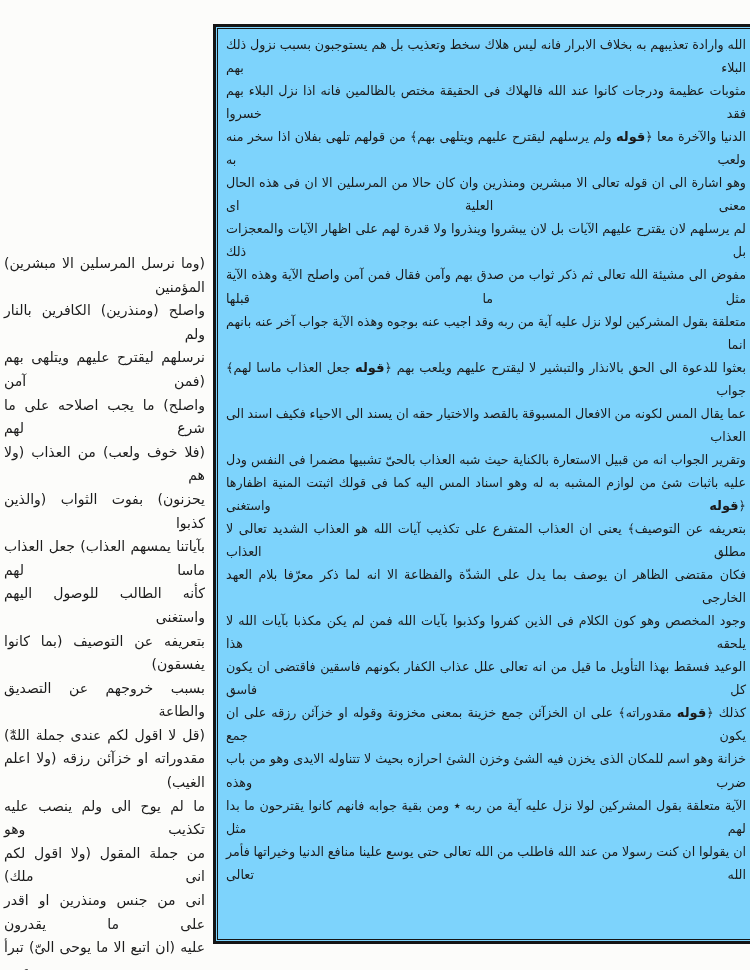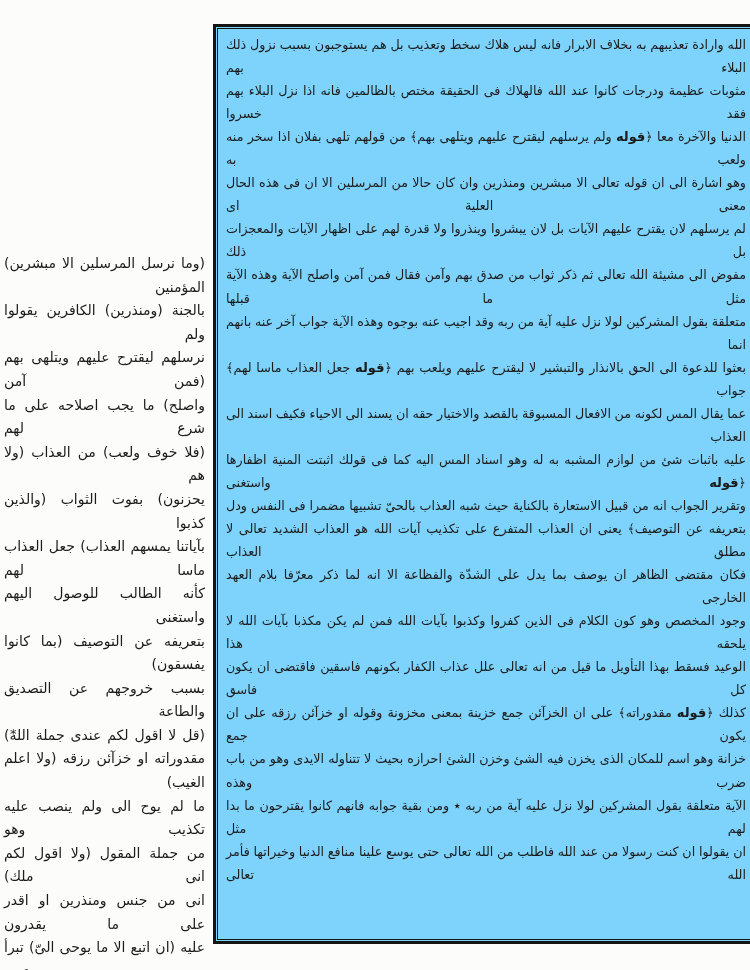--- a/index.html
+++ b/index.html
@@ -57,21 +57,21 @@
     <path d="M30 1 Q16 4 13 8 Q16 12 30 15 Q24 11 22 8 Q24 5 30 1 Z" fill="#1b1b1b"></path>
     <path d="M38 3 Q30 6 28 8 Q30 10 38 13 Q34 10 33 8 Q34 6 38 3 Z" fill="#1b1b1b"></path>
     <path d="M44 8 L40 5.5 L40 10.5 Z" fill="#1b1b1b"></path>
   </svg>
 </div>
 
 <div class="margin-notes">
 
     <div class="mline">(وما نرسل المرسلين الا مبشرين) المؤمنين</div>
 
-    <div class="mline">بالجنة (ومنذرين) الكافرين يقولوا ولم</div>
+    <div class="mline">واصلح (ومنذرين) الكافرين بالنار ولم</div>
 
     <div class="mline">نرسلهم ليقترح عليهم ويتلهى بهم (فمن آمن</div>
 
     <div class="mline">واصلح) ما يجب اصلاحه على ما شرع لهم</div>
 
     <div class="mline">(فلا خوف ولعب) من العذاب (ولا هم</div>
 
     <div class="mline">يحزنون) بفوت الثواب (والذين كذبوا</div>
 
     <div class="mline">بآياتنا يمسهم العذاب) جعل العذاب ماسا لهم</div>
@@ -117,23 +117,23 @@
         <div class="tline">لم يرسلهم لان يقترح عليهم الآيات بل لان يبشروا وينذروا ولا قدرة لهم على اظهار الآيات والمعجزات بل ذلك</div>
 
         <div class="tline">مفوض الى مشيئة الله تعالى ثم ذكر ثواب من صدق بهم وآمن فقال فمن آمن واصلح الآية وهذه الآية مثل ما قبلها</div>
 
         <div class="tline">متعلقة بقول المشركين لولا نزل عليه آية من ربه وقد اجيب عنه بوجوه وهذه الآية جواب آخر عنه بانهم انما</div>
 
         <div class="tline">بعثوا للدعوة الى الحق بالانذار والتبشير لا ليقترح عليهم ويلعب بهم ﴿<span class="kw">قوله</span> جعل العذاب ماسا لهم﴾ جواب</div>
 
         <div class="tline">عما يقال المس لكونه من الافعال المسبوقة بالقصد والاختيار حقه ان يسند الى الاحياء فكيف اسند الى العذاب</div>
 
+        <div class="tline">وتقرير الجواب انه من قبيل الاستعارة بالكناية حيث شبه العذاب بالحىّ تشبيها مضمرا فى النفس ودل</div>
+
         <div class="tline">عليه باثبات شئ من لوازم المشبه به له وهو اسناد المس اليه كما فى قولك اثبتت المنية اظفارها ﴿<span class="kw">قوله</span> واستغنى</div>
-
-        <div class="tline">وتقرير الجواب انه من قبيل الاستعارة بالكناية حيث شبه العذاب بالحىّ تشبيها مضمرا فى النفس ودل</div>
 
         <div class="tline">بتعريفه عن التوصيف﴾ يعنى ان العذاب المتفرع على تكذيب آيات الله هو العذاب الشديد تعالى لا مطلق العذاب</div>
 
         <div class="tline">فكان مقتضى الظاهر ان يوصف بما يدل على الشدّة والفظاعة الا انه لما ذكر معرّفا بلام العهد الخارجى</div>
 
 
         <div class="tline">وجود المخصص وهو كون الكلام فى الذين كفروا وكذبوا بآيات الله فمن لم يكن مكذبا بآيات الله لا يلحقه هذا</div>
 
         <div class="tline">الوعيد فسقط بهذا التأويل ما قيل من انه تعالى علل عذاب الكفار بكونهم فاسقين فاقتضى ان يكون كل فاسق</div>
 

